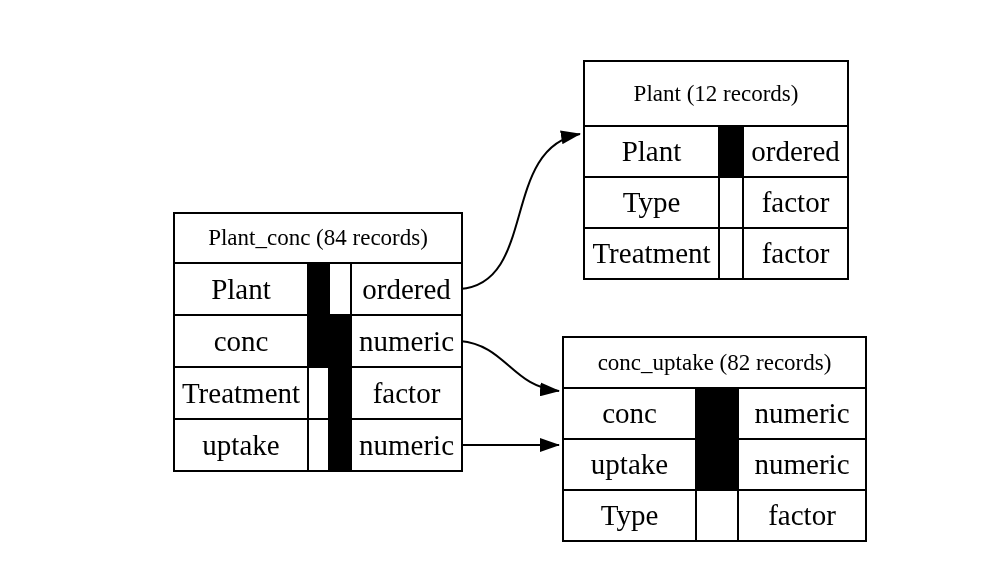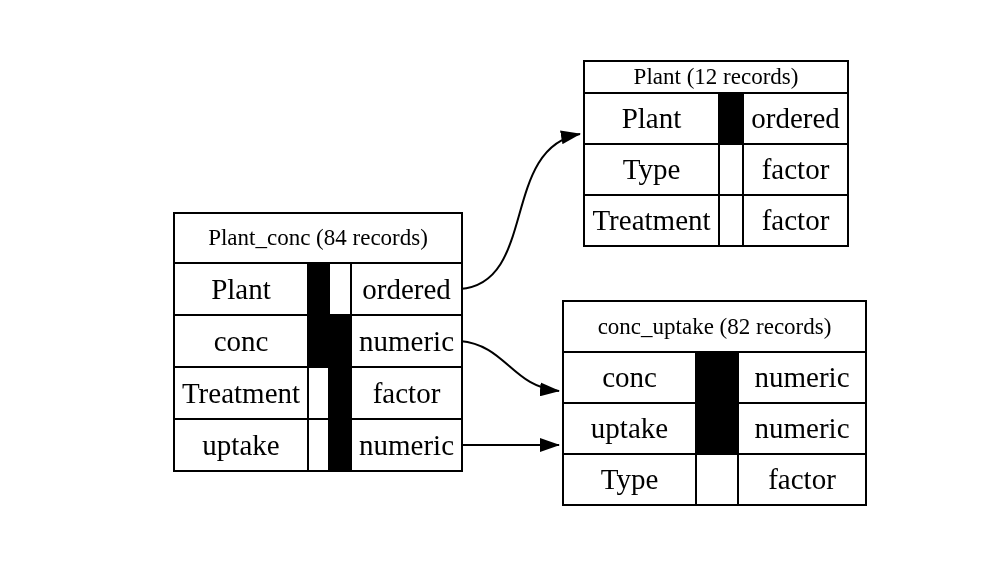--- a/index.html
+++ b/index.html
@@ -31,24 +31,24 @@
   .tbl td[data-fill="white"]{background:#fff;}
 
   
   #t-plant-conc{left:173px;top:212px;width:288px;}
   #t-plant-conc tr{height:52px;}
   #t-plant-conc tr.title-row{height:50px;}
 
   
   #t-plant{left:583px;top:60px;width:264px;}
   #t-plant tr{height:51px;}
-  #t-plant tr.title-row{height:32px;}
+  #t-plant tr.title-row{height:65px;}
 
   
-  #t-conc-uptake{left:562px;top:300px;width:303px;}
+  #t-conc-uptake{left:562px;top:336px;width:303px;}
   #t-conc-uptake tr{height:51px;}
   #t-conc-uptake tr.title-row{height:51px;}
 
   #arrow-layer{
     position:absolute;left:0;top:0;width:1000px;height:580px;
     pointer-events:none;
   }
   #arrow-layer path{
     fill:none;stroke:#000;stroke-width:2;
   }

